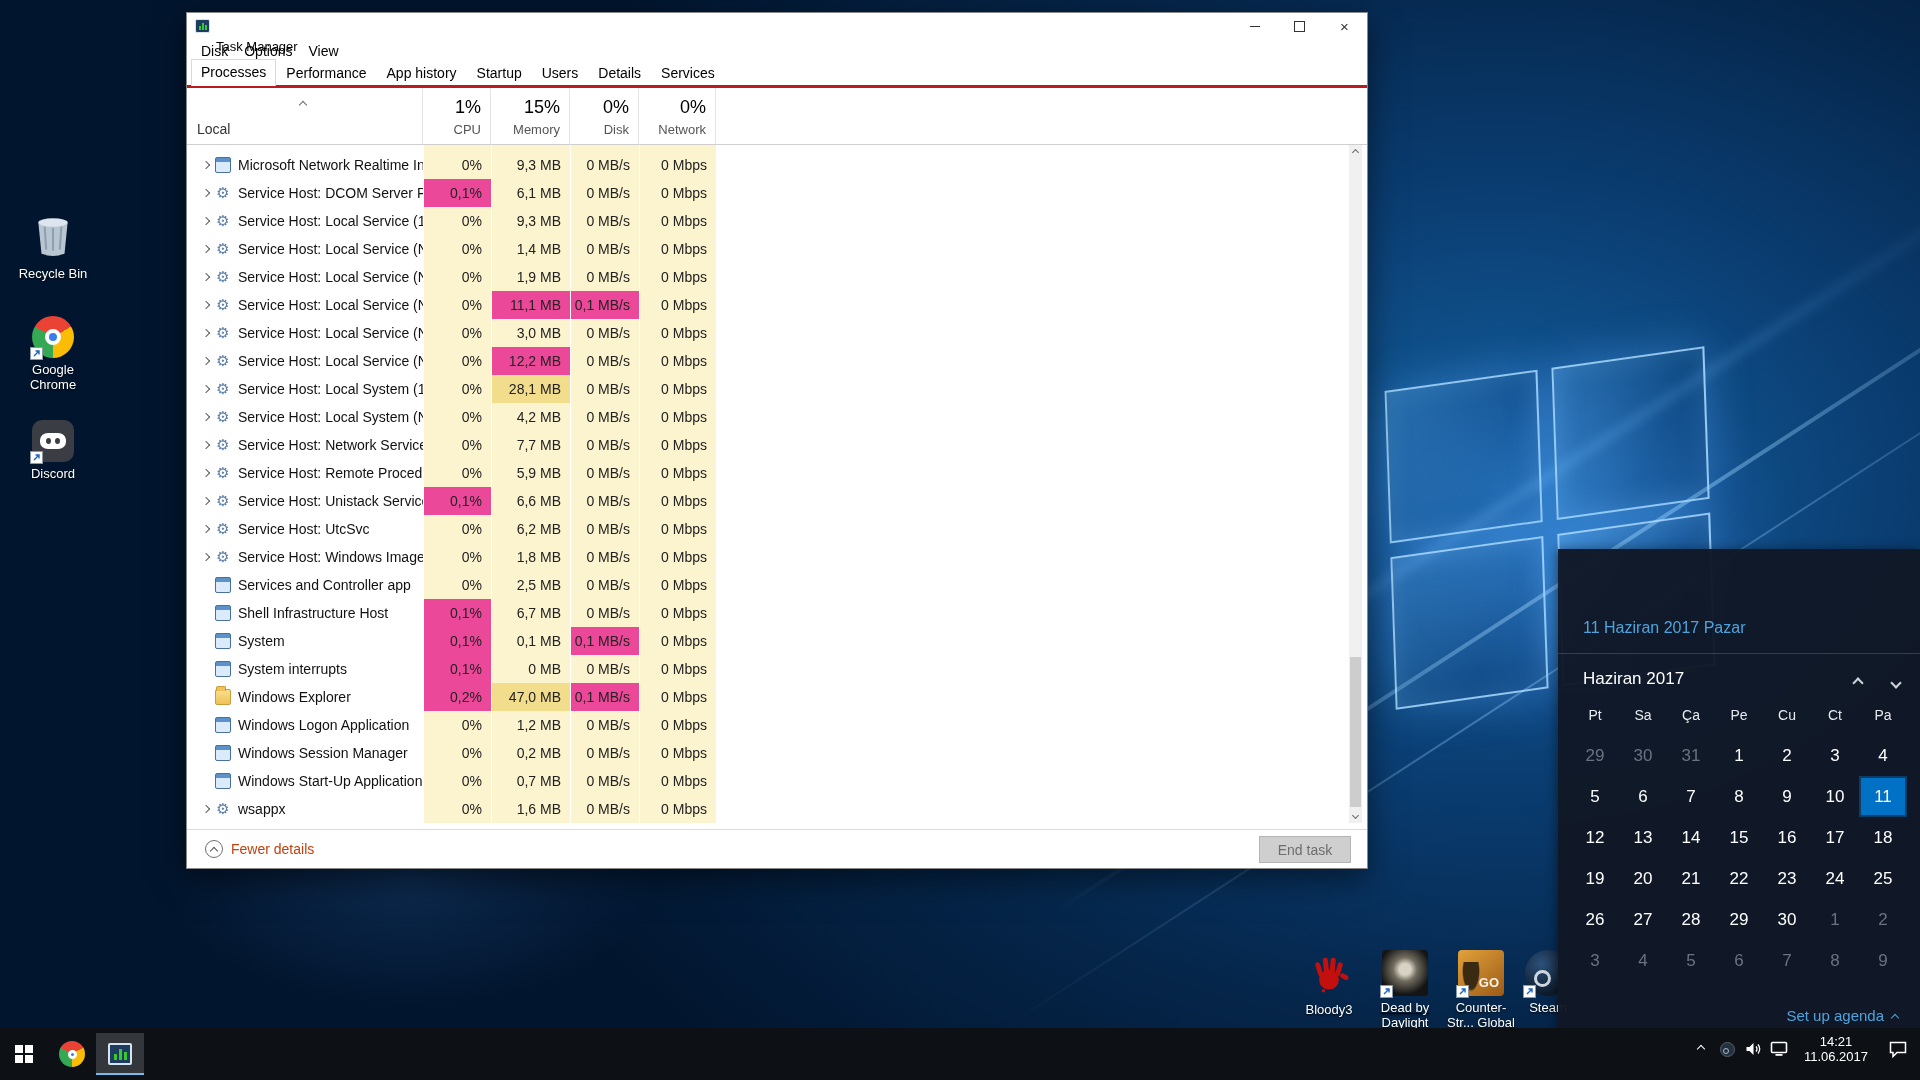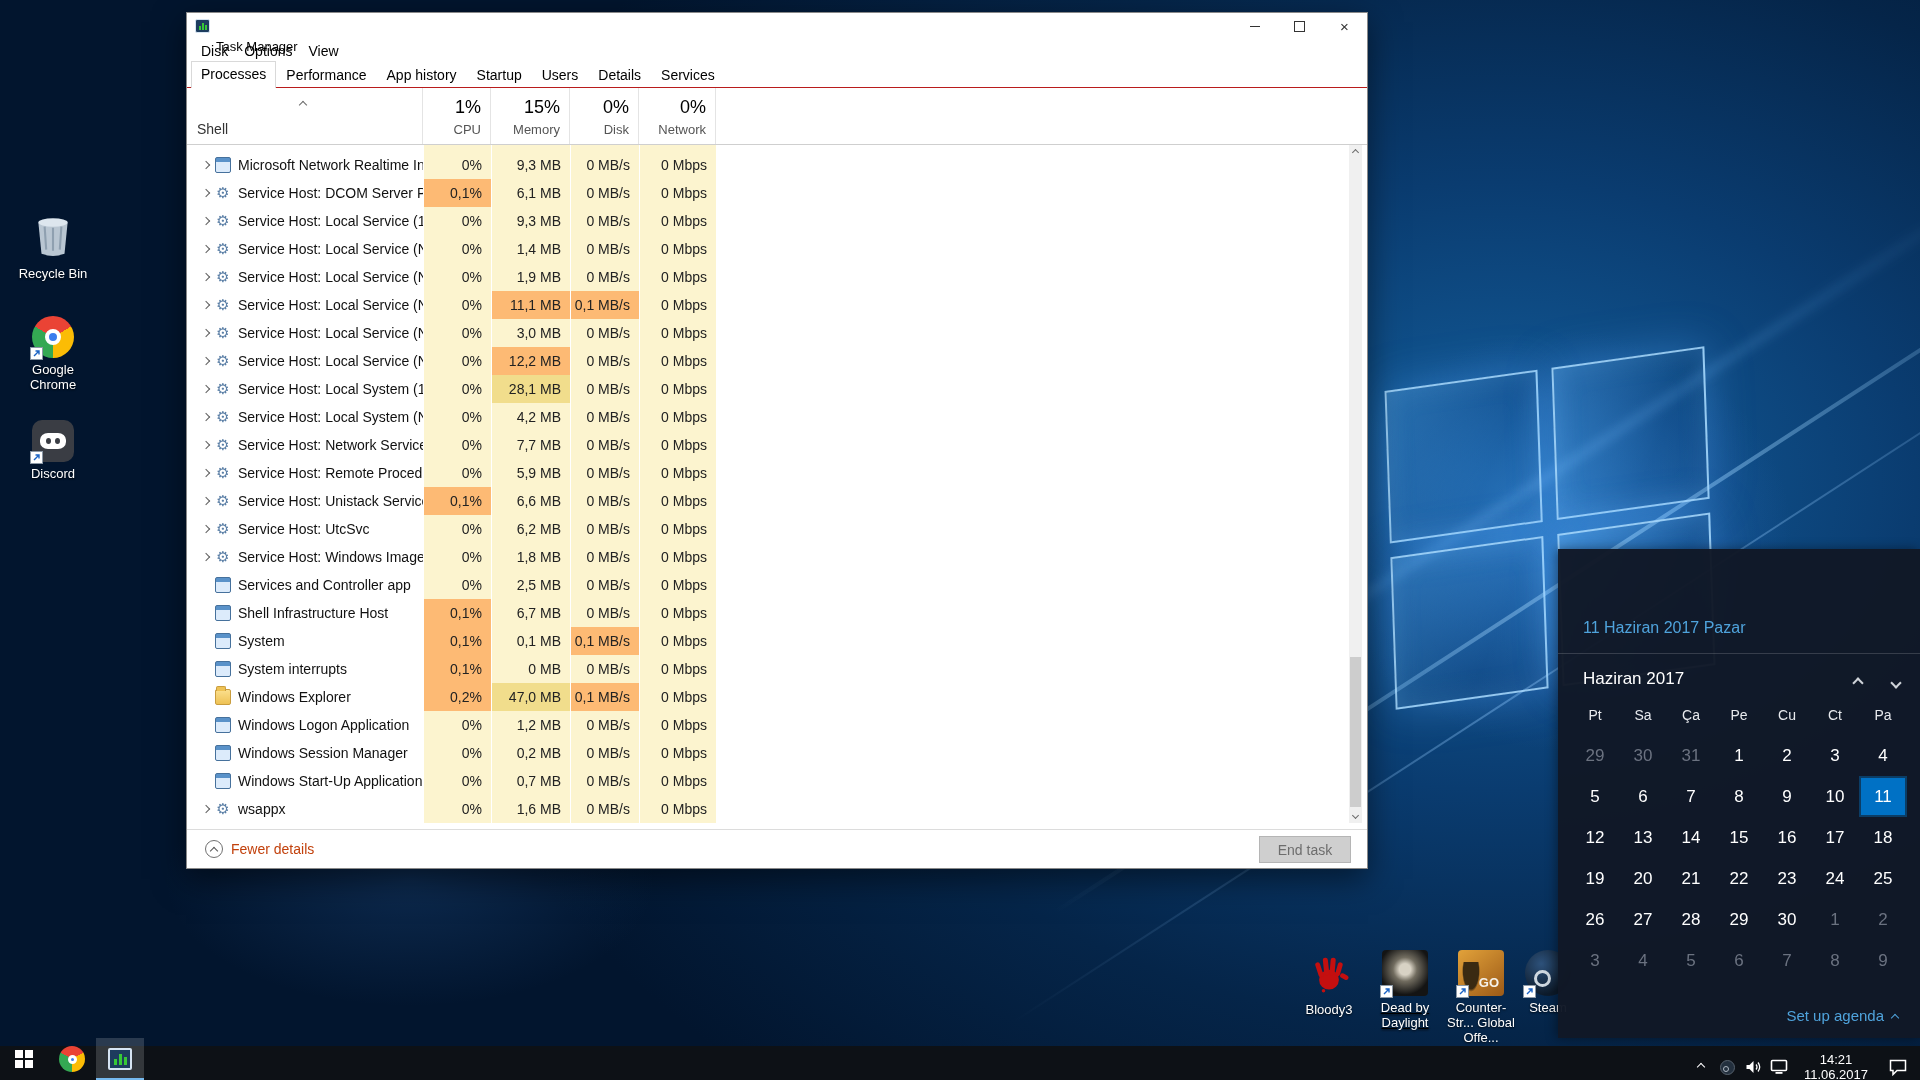--- a/index.html
+++ b/index.html
@@ -43,21 +43,21 @@
   .tm-appicon { width:15px; height:15px; margin:0 6px 0 8px; }
   .tm-title { font-size:13px; color:#000;margin-top:40px; }
   .tm-caption { position:absolute; right:0; top:0; height:26px; display:flex; }
   .cap-btn { width:45px; height:26px; display:flex; align-items:center; justify-content:center; color:#333; font-size:15px; }
   .cap-min::after { content:''; width:10px; height:1px; background:#333; }
   .cap-max::after { content:''; width:9px; height:9px; border:1px solid #333; }
 
   .tm-menubar { position:absolute; top:26px; left:0; right:0; height:24px; display:flex; align-items:center; padding-left:6px; }
   .menu-item { padding:0 8px; font-size:14px; color:#000; }
 
-  .tm-tabs { position:absolute; top:50px; left:0; right:0; height:25px; display:flex; align-items:flex-end; padding-left:4px; border-bottom:1px solid #b91c1c; }
+  .tm-tabs { position:absolute; top:50px; left:0; right:0; height:25px; display:flex; align-items:flex-end; padding-left:4px; border-bottom:3px solid #b91c1c; }
   .tab { padding:4px 9px 4px; font-size:14px; color:#000; border:1px solid transparent; border-bottom:none; margin-bottom:0; }
   .tab.active { background:#fff; border-color:#d9d9d9; position:relative; top:1px; padding-bottom:6px; }
 
   .tm-header { position:absolute; top:75px; left:0; right:0; height:57px; border-bottom:1px solid #cfcfcf; display:flex; }
   .hdr-name { width:236px; position:relative; border-right:1px solid #e4e4e4; }
   .hdr-name .sort { position:absolute; top:7px; left:50%; margin-left:-5px; color:#6a6a6a; }
   .hdr-name .ntext { position:absolute; left:10px; bottom:7px; font-size:14px; color:#333; }
   .hdr-cell { position:relative; border-right:1px solid #e4e4e4; }
   .hdr-cell .pct { position:absolute; right:9px; top:9px; font-size:18px; color:#000; }
   .hdr-cell .clabel { position:absolute; right:9px; bottom:7px; font-size:13px; color:#555; }
@@ -67,21 +67,21 @@
   .prow { display:flex; align-items:center; height:28px; }
   .prow.partial { height:6px; overflow:hidden; align-items:flex-start; }
   .expander { width:18px; margin-left:10px; display:flex; align-items:center; justify-content:center; height:28px; color:#5f5f5f; flex:none; }
   .picon { width:16px; height:16px; margin-right:7px; flex:none; }
   .picon.app { background:linear-gradient(#5a92c9 0 4px, #dcebfb 4px); border:1px solid #46719c; border-radius:2px; }
   .picon.gear { font-family:"DejaVu Sans", sans-serif; color:#5b7fa6; font-size:15px; line-height:16px; text-align:center; }
   .picon.folder { background:linear-gradient(#fbdf8d,#eec255); border:1px solid #c99d3e; border-radius:2px; position:relative; }
   .picon.folder::before { content:''; position:absolute; top:-4px; left:0; width:8px; height:4px; background:#eec255; border:1px solid #c99d3e; border-bottom:none; border-radius:2px 2px 0 0; }
   .pname { width:185px; font-size:14px; color:#111; white-space:nowrap; overflow:hidden; flex:none; }
   .cell { height:28px; line-height:28px; text-align:right; padding-right:9px; font-size:14px; color:#222; border-left:1px solid #fff; flex:none; }
-  .h0 { background:#fcf4cf; } .h1 { background:#fdba74; } .h2 { background:#f1dd8c; }
+  .h0 { background:#fcf4cf; } .h1 { background:#ec4899; } .h2 { background:#f1dd8c; }
 
   .chev { display:inline-block; width:8px; height:8px; border-right:2px solid currentColor; border-bottom:2px solid currentColor; }
   .chev.right { transform:rotate(-45deg); width:6px; height:6px; border-width:1.5px; }
   .chev.up { transform:rotate(-135deg); }
   .chev.down { transform:rotate(45deg); }
   .chev.sm { width:6px; height:6px; border-width:1.5px; }
 
   .tm-scrollbar { position:absolute; top:132px; right:5px; width:13px; height:678px; background:#f0f0f0; }
   .sb-arrow { position:absolute; left:0; width:13px; height:15px; display:flex; align-items:center; justify-content:center; color:#6a6a6a; }
   .sb-arrow .chev { width:5px; height:5px; border-width:1.5px; }
@@ -105,21 +105,21 @@
   .cal-days { position:absolute; left:13px; top:158px; width:336px; display:flex; }
   .cal-days div { width:48px; text-align:center; font-size:14px; color:#e8eaee; }
   .cal-grid { position:absolute; left:13px; top:186px; width:336px; display:flex; flex-wrap:wrap; }
   .cal-cell { width:48px; height:41px; display:flex; align-items:center; justify-content:center; font-size:17px; color:#fff; }
   .cal-cell.muted { color:#6b7280; }
   .cal-cell.today { background:#0071c5; box-shadow:inset 0 0 0 2px #0b3d66; }
   .fly-agenda { position:absolute; right:22px; bottom:14px; font-size:15px; color:#4fa3dc; display:flex; align-items:center; gap:8px; }
   .fly-agenda .chev { margin-top:4px; }
 
   
-  .taskbar { position:absolute; left:0; bottom:0; width:1920px; height:34px; background:#0d1116; z-index:40; display:flex; align-items:flex-end; }
+  .taskbar { position:absolute; left:0; bottom:0; width:1920px; height:52px; background:#0d1116; z-index:40; display:flex; align-items:center; }
   .tb-btn { width:48px; height:42px; display:flex; align-items:center; justify-content:center; }
   .tb-btn.active-app { background:rgba(255,255,255,.16); box-shadow:inset 0 -2px 0 #76b9ed; }
   .start-grid { display:grid; grid-template-columns:8px 8px; grid-template-rows:8px 8px; gap:2px; }
   .start-grid i { background:#fff; }
   .chrome.sm { width:26px; height:26px; }
   .chrome.sm .chrome-center { width:9px; height:9px; border-width:3px; }
   .tmicon { width:24px; height:22px; border:2px solid #d6e4f2; border-radius:2px; background:#1d3c5e; position:relative; }
   .tmicon i { position:absolute; bottom:3px; width:3px; background:#37c837; }
   .tmicon i:nth-child(1){ left:4px; height:6px; } .tmicon i:nth-child(2){ left:9px; height:11px; } .tmicon i:nth-child(3){ left:14px; height:8px; }
   .tmicon.mini { width:15px; height:14px; border-width:1px; } 
@@ -272,21 +272,21 @@
         <div class="tab">App history</div>
         <div class="tab">Startup</div>
         <div class="tab">Users</div>
         <div class="tab">Details</div>
         <div class="tab">Services</div>
       </div>
 
     <div class="tm-header">
       <div class="hdr-name">
         <span class="sort"><i class="chev up sm"></i></span>
-        <span class="ntext">Shell</span>
+        <span class="ntext">Local</span>
       </div>
       <div class="hdr-cell w-cpu">
         <span class="pct">1%</span>
         <span class="clabel">CPU</span>
       </div>
       <div class="hdr-cell w-mem">
         <span class="pct">15%</span>
         <span class="clabel">Memory</span>
       </div>
       <div class="hdr-cell w-disk">

